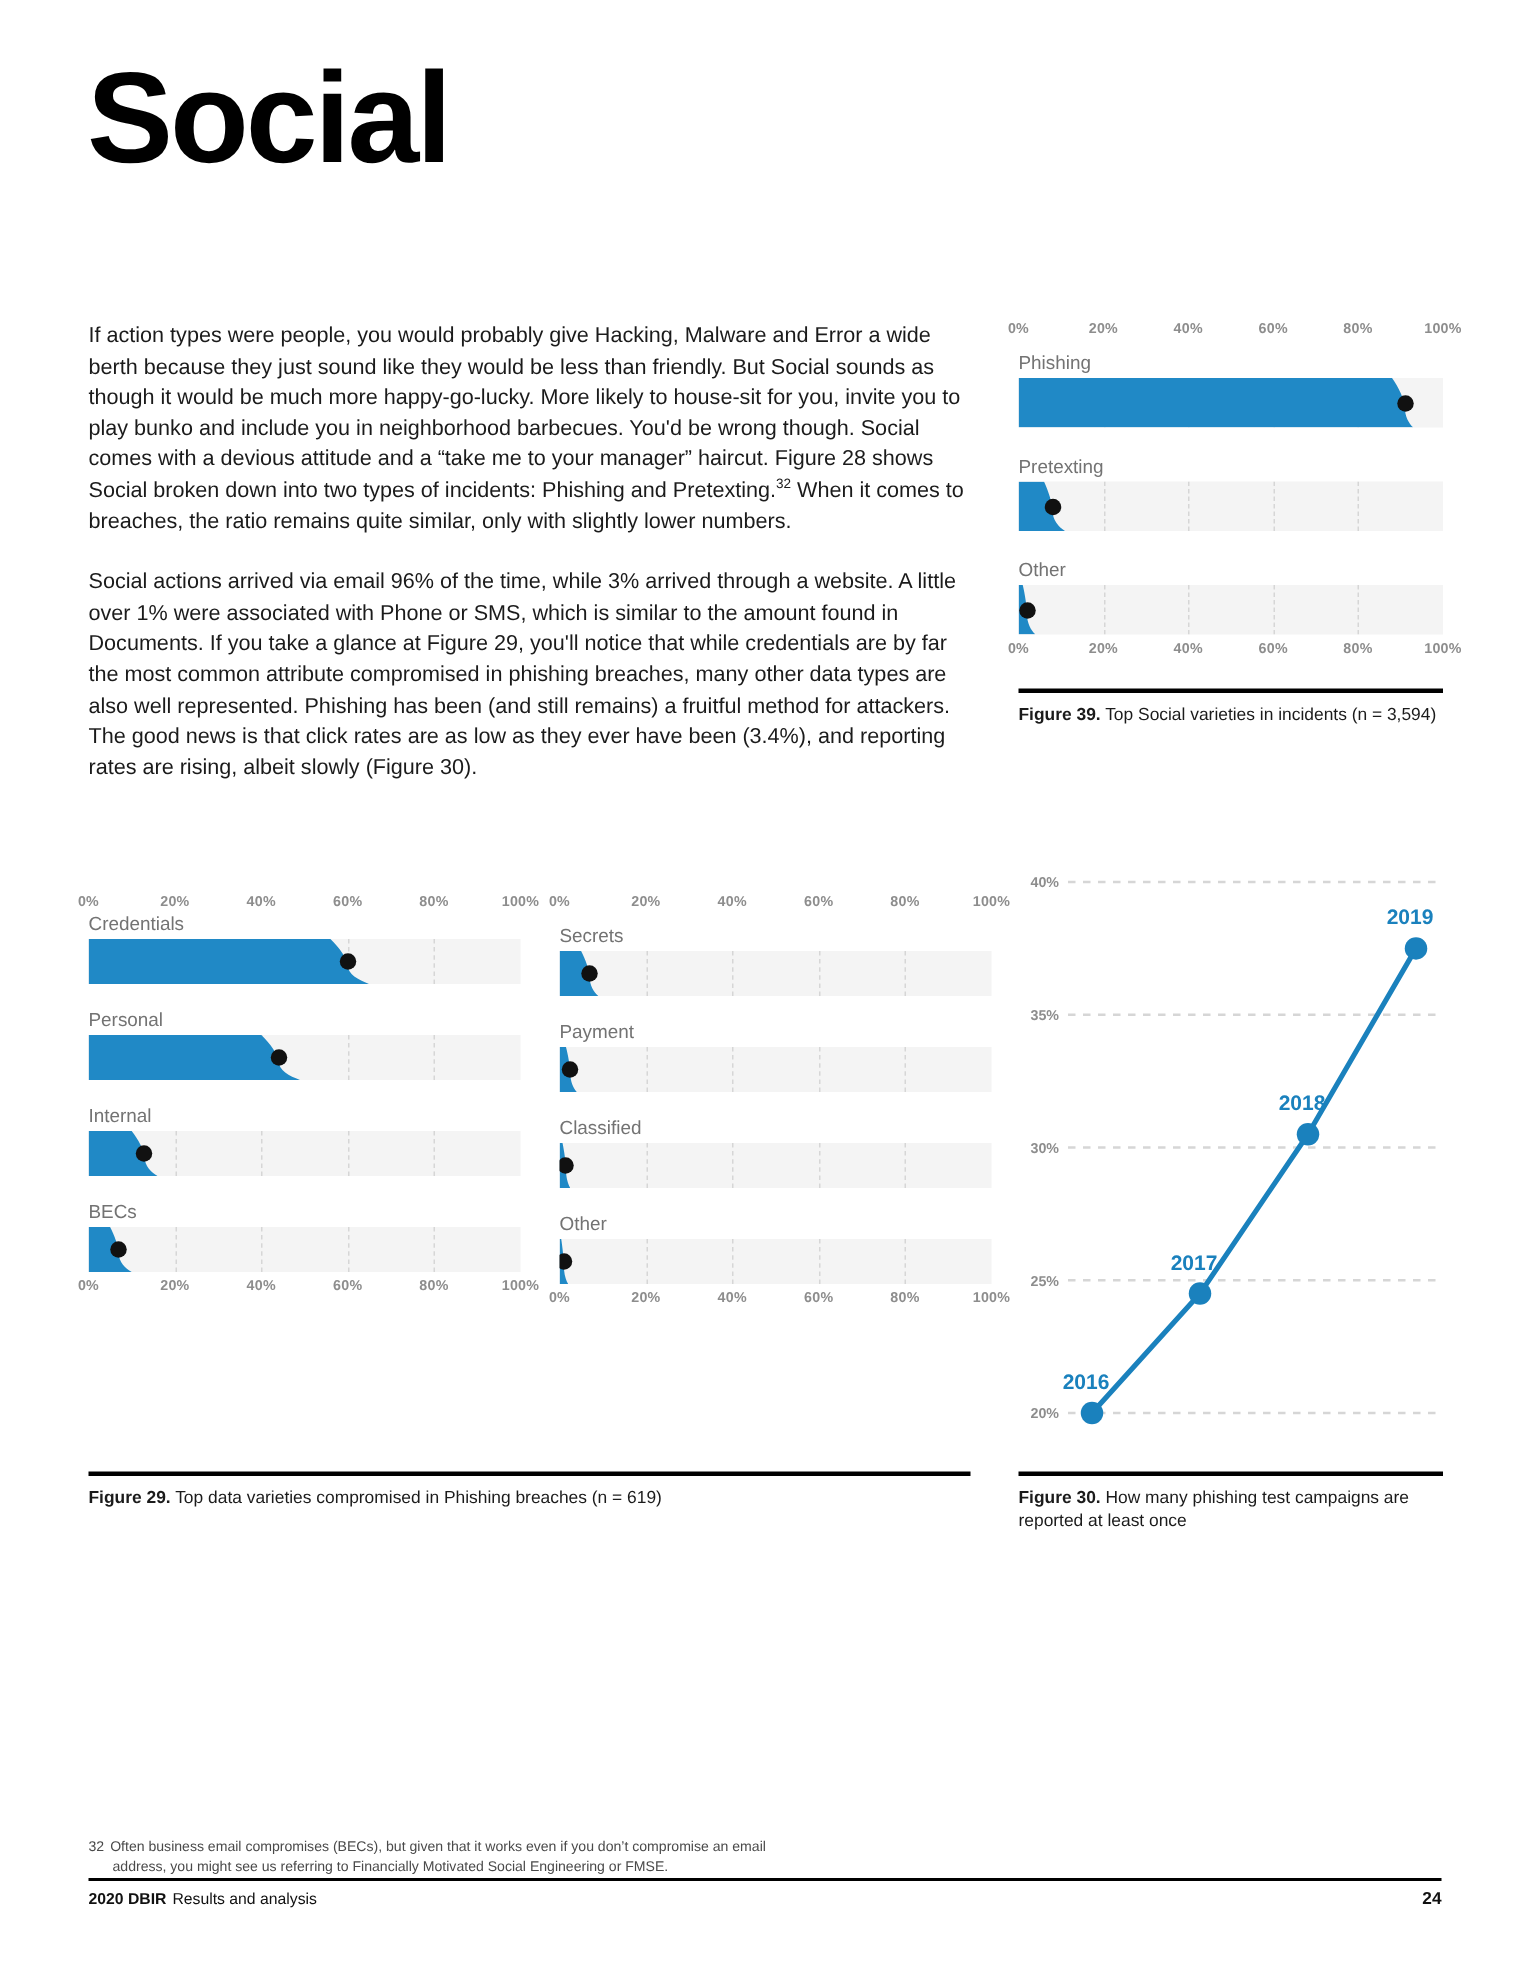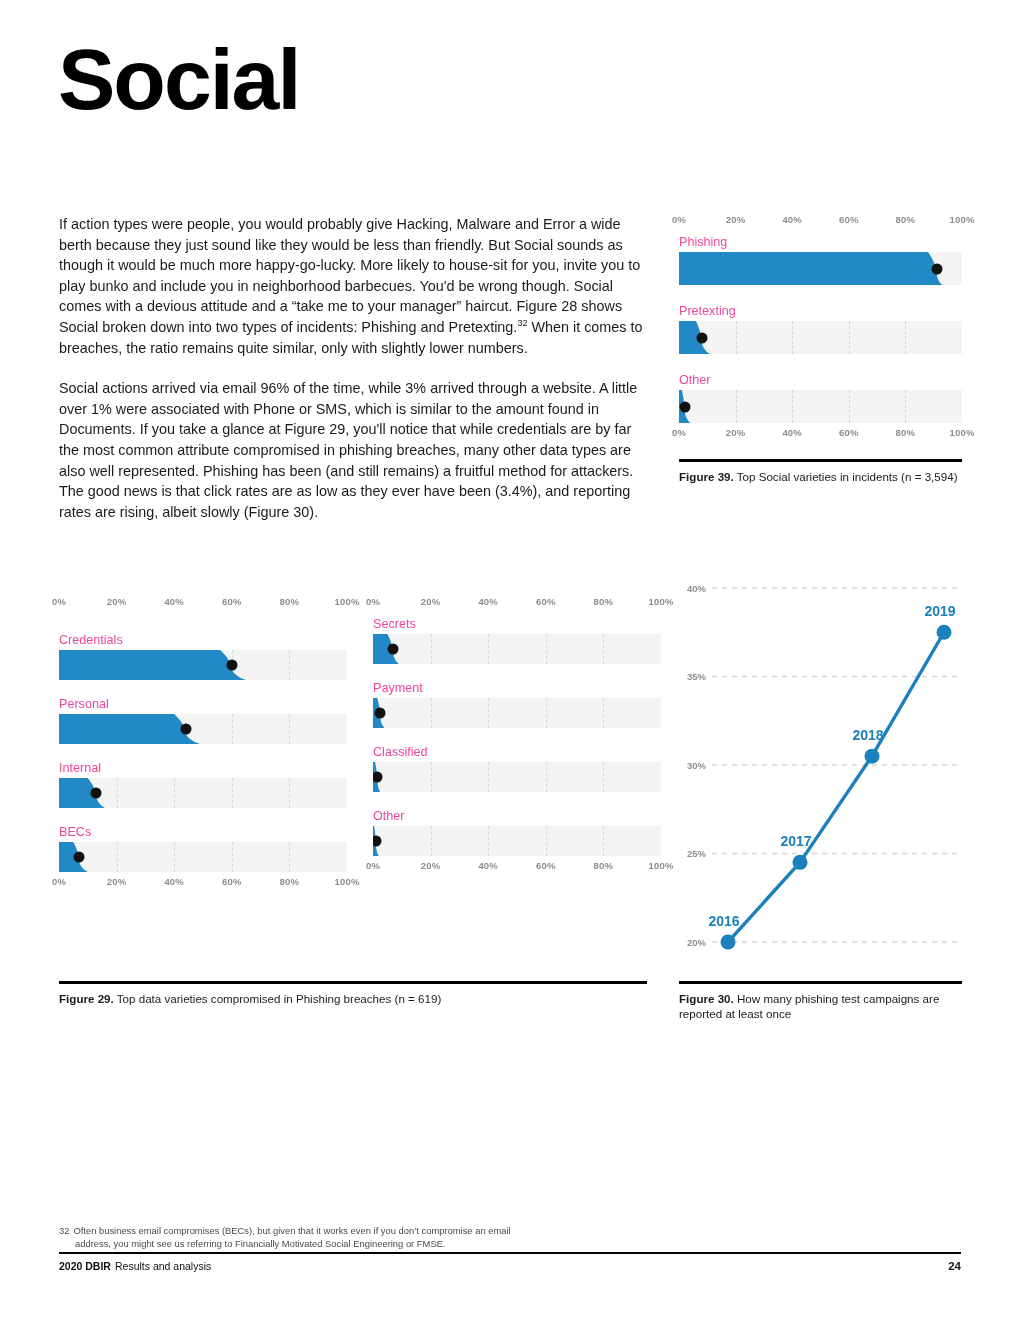--- a/index.html
+++ b/index.html
@@ -60,21 +60,21 @@
   }
   .bar-axis span {
     position: absolute;
     top: 0;
     transform: translateX(-50%);
     white-space: nowrap;
   }
   .bar-row { position: relative; }
   .bar-label {
     font-size: 12.6px;
-    color: #ec4899;
+    color: #737373;
     line-height: 15px;
     padding-bottom: 2px;
   }
   .bar-track {
     position: relative;
     width: 100%;
     background: #f4f4f4;
     overflow: hidden;
   }
   .bar-grid {
@@ -234,21 +234,21 @@
 
 <div class="barfig" id="fig29a" style="left: 59px; top: 596px; width: 288px;">
     <div class="bar-axis" style="width: 288px;">
       <span style="left: 0%;">0%</span>
       <span style="left: 20%;">20%</span>
       <span style="left: 40%;">40%</span>
       <span style="left: 60%;">60%</span>
       <span style="left: 80%;">80%</span>
       <span style="left: 100%;">100%</span>
     </div>
-    <div class="bar-row" style="width: 288px; margin-top: 24px;">
+    <div class="bar-row" style="width: 288px; margin-top: 0;">
       <div class="bar-label">Credentials</div>
       <div class="bar-track" style="height: 30px;">
         <div class="bar-grid" style="left: 20%;"></div>
         <div class="bar-grid" style="left: 40%;"></div>
         <div class="bar-grid" style="left: 60%;"></div>
         <div class="bar-grid" style="left: 80%;"></div>
         <div class="bar-fill" style="width: 65%;">
           <svg viewBox="0 0 100 100" preserveAspectRatio="none">
             <path d="M0,0 L86.15,0 C89.23,18 92.31,45 92.31,58 C92.31,78 96.16,92 100,100 L0,100 Z" fill="#2089c6"></path>
           </svg>

